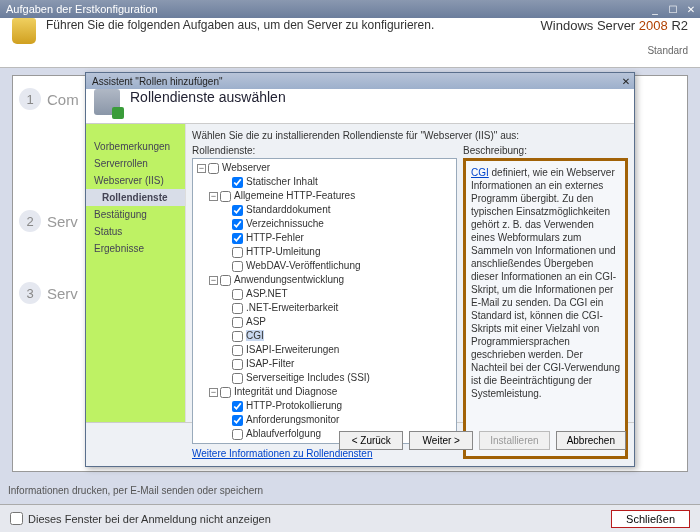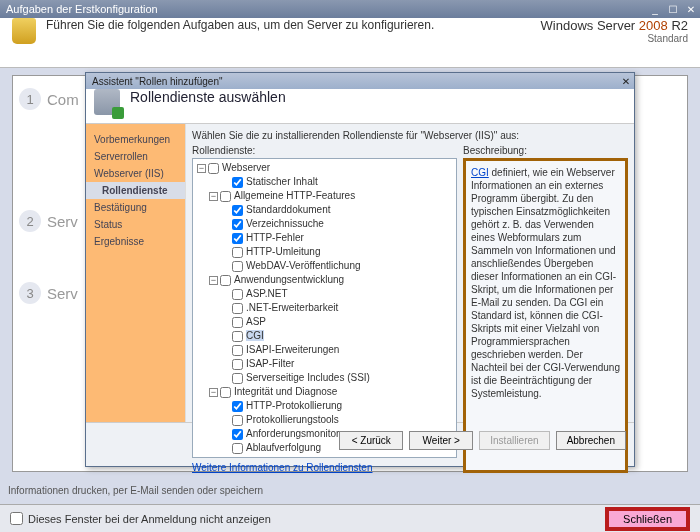--- a/index.html
+++ b/index.html
@@ -9,41 +9,41 @@
   .outer-window { position: absolute; left: 0; top: 0; width: 700px; height: 532px; background: #d6dbe9; }
   .outer-titlebar { height: 18px; background: linear-gradient(#8a98b0,#6b7d9c); color: #fff; font-size: 11px; padding-left: 6px; display: flex; align-items: center; }
   .outer-titlebar .ctl { margin-left: auto; display: flex; }
   .outer-titlebar .ctl div { width: 18px; height: 18px; display:flex;align-items:center;justify-content:center; color:#fff; font-size:10px;}
   .outer-banner { height: 50px; background: #fff; display: flex; align-items: flex-start; padding: 0 12px; border-bottom:1px solid #bbb;}
   .outer-banner .shield { width: 24px; height: 26px; background: linear-gradient(#f0d060,#d0a020); border-radius: 3px 3px 5px 5px; margin-right:10px;}
   .outer-banner .txt { font-size: 12px; color: #333; }
   .outer-brand { margin-left: auto; text-align: right; }
   .outer-brand .l1 { font-size: 13px; color: #333; }
   .outer-brand .l1 b { color:#b04000; font-weight:normal;}
-  .outer-brand .l2 { font-size: 10px; color: #666; }
+  .outer-brand .l2 { font-size: 10px; color: #666; margin-top: 12px; }
 
   .outer-body { position:absolute; left:12px; top:75px; right:12px; bottom:60px; background:#fff; border:1px solid #999; padding:6px;}
   .task-num { width:22px;height:22px;border-radius:11px;background:#e5e8f0;color:#888;display:inline-flex;align-items:center;justify-content:center;font-size:13px;margin-right:6px;}
   .task-row { display:flex;align-items:center;margin:6px 0 50px 0;}
   .task-row span.lbl { font-size:15px;color:#999;}
   .outer-footer { position:absolute; left:8px; bottom:36px; font-size:10px; color:#555;}
   .outer-bottom { position:absolute; left:0; bottom:0; right:0; height:28px; background:#e6e8ee; border-top:1px solid #aaa; display:flex; align-items:center; padding:0 10px;}
   .outer-bottom input[type=checkbox]{margin-right:5px;}
-  .outer-bottom .closebtn { margin-left:auto; padding:2px 14px; font-size:11px; background:#f9a8d4; border:4px solid #b91c1c;}
+  .outer-bottom .closebtn { margin-left:auto; padding:2px 14px; font-size:11px; background:#ffffff; border:1px solid #b91c1c;}
 
   
   .wizard { position:absolute; left:85px; top:72px; width:550px; height:395px; background:#eef1f5; border:1px solid #5a6f8c; box-shadow: 2px 2px 6px rgba(0,0,0,.3);}
   .wiz-titlebar { height:16px; background:linear-gradient(#b8c4d8,#9db0cc); color:#222; font-size:10px; padding-left:6px; display:flex; align-items:center;}
   .wiz-titlebar .x { margin-left:auto; width:16px; text-align:center;}
   .wiz-header { height:35px; background:#fff; display:flex; align-items:flex-start; padding:0 8px; border-bottom:1px solid #ccc;}
   .wiz-header .ico { width:26px;height:26px;background:linear-gradient(#b0b8c5,#8a96a8);border-radius:3px;position:relative;margin-right:10px;}
   .wiz-header .ico::after{content:"";position:absolute;right:-4px;bottom:-4px;width:12px;height:12px;background:#3a9c3a;border-radius:2px;}
   .wiz-header .ttl { font-size:14px; color:#223;}
   .wiz-body { display:flex; height:298px; }
-  .wiz-nav { width:100px; background:#fdba74; border-right:1px solid #ddd; padding:7px 0;}
+  .wiz-nav { width:100px; background:#bef264; border-right:1px solid #ddd; padding:14px 0;}
   .wiz-nav div { font-size:10px; color:#445; padding:3px 8px; }
   .wiz-nav div.indent { padding-left:16px;}
   .wiz-nav div.sel { background:#d8dde8; font-weight:bold;}
   .wiz-main { flex:1; display:flex; flex-direction:column; padding:6px;}
   .wiz-instr { font-size:10px; color:#333; margin-bottom:4px;}
   .wiz-cols { display:flex; gap:6px; flex:1;}
   .tree-wrap { flex:1; display:flex; flex-direction:column;}
   .tree-label { font-size:10px; margin-bottom:2px;}
   .tree { flex:1; background:#fff; border:1px solid #9ab; overflow-y:auto; padding:2px; font-size:10px; line-height:14px;}
   .tree .node { white-space:nowrap; }
@@ -140,21 +140,20 @@
               <div class="node ind1"><span class="pm">−</span><input type="checkbox" style=""><span class="">Anwendungsentwicklung</span></div>
               <div class="node ind2"><span style="display:inline-block;width:11px"></span><input type="checkbox" style=""><span class="">ASP.NET</span></div>
               <div class="node ind2"><span style="display:inline-block;width:11px"></span><input type="checkbox" style=""><span class="">.NET-Erweiterbarkeit</span></div>
               <div class="node ind2"><span style="display:inline-block;width:11px"></span><input type="checkbox" style=""><span class="">ASP</span></div>
               <div class="node ind2"><span style="display:inline-block;width:11px"></span><input type="checkbox" style=""><span class="sel-item">CGI</span></div>
               <div class="node ind2"><span style="display:inline-block;width:11px"></span><input type="checkbox" style=""><span class="">ISAPI-Erweiterungen</span></div>
               <div class="node ind2"><span style="display:inline-block;width:11px"></span><input type="checkbox" style=""><span class="">ISAP-Filter</span></div>
               <div class="node ind2"><span style="display:inline-block;width:11px"></span><input type="checkbox" style=""><span class="">Serverseitige Includes (SSI)</span></div>
               <div class="node ind1"><span class="pm">−</span><input type="checkbox" style=""><span class="">Integrität und Diagnose</span></div>
               <div class="node ind2"><span style="display:inline-block;width:11px"></span><input type="checkbox" checked="" style=""><span class="">HTTP-Protokollierung</span></div>
-              <div class="node ind2"><span style="display:inline-block;width:11px"></span><input type="checkbox" style=""><span class="">Protokollierungstools</span></div>
               <div class="node ind2"><span style="display:inline-block;width:11px"></span><input type="checkbox" checked="" style=""><span class="">Anforderungsmonitor</span></div>
               <div class="node ind2"><span style="display:inline-block;width:11px"></span><input type="checkbox" style=""><span class="">Ablaufverfolgung</span></div>
             </div>
           <a class="tree-link" href="#">Weitere Informationen zu Rollendiensten</a>
         </div>
         <div class="desc-wrap">
           <div class="desc-label">Beschreibung:</div>
           <div class="desc-box">
             <a href="#">CGI</a><span> definiert, wie ein Webserver Informationen an ein externes Programm übergibt. Zu den typischen Einsatzmöglichkeiten gehört z. B. das Verwenden eines Webformulars zum Sammeln von Informationen und anschließendes Übergeben dieser Informationen an ein CGI-Skript, um die Informationen per E-Mail zu senden. Da CGI ein Standard ist, können die CGI-Skripts mit einer Vielzahl von Programmiersprachen geschrieben werden. Der Nachteil bei der CGI-Verwendung ist die Beeinträchtigung der Systemleistung.</span>
           </div>

